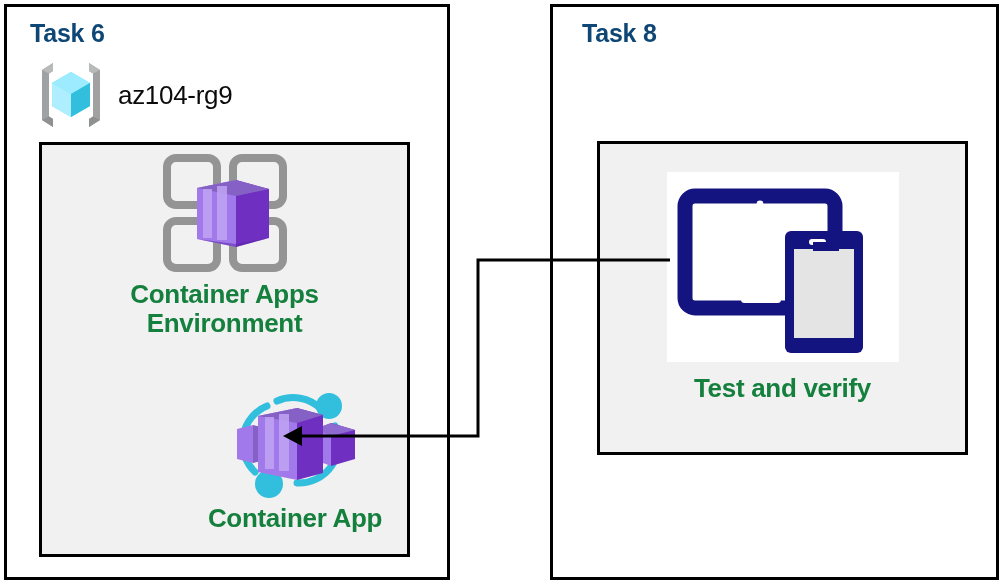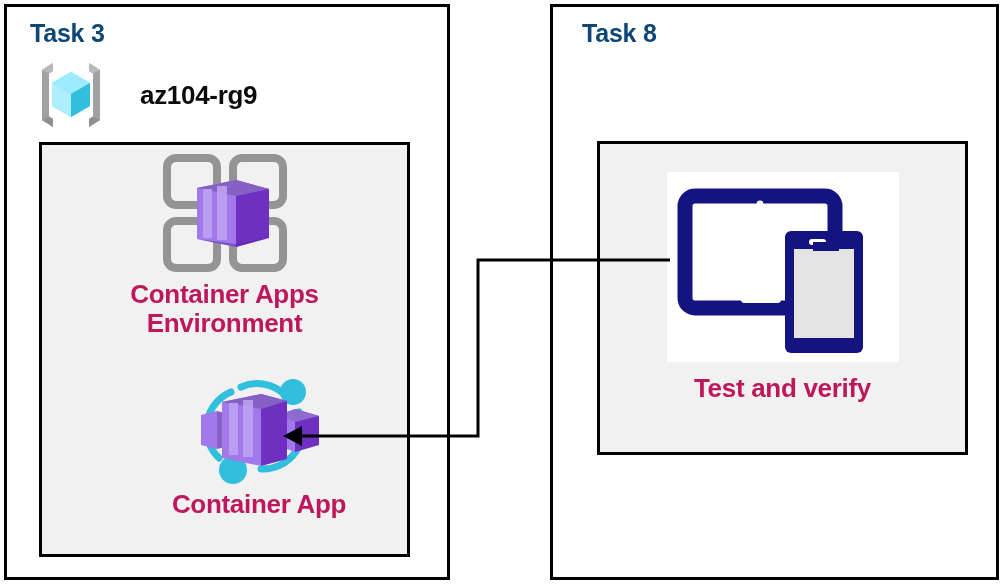--- a/index.html
+++ b/index.html
@@ -47,23 +47,23 @@
     position: absolute;
     left: 36px;
     top: 57px;
     height: 76px;
     display: flex;
     align-items: center;
   }
   #rg-icon { width: 70px; height: 72px; display: block; }
   #rg-label {
     font-size: 26px;
-    font-weight: bold;
+    font-weight: normal;
     color: #0b0b0b;
-    margin-left: 34px;
+    margin-left: 12px;
     white-space: nowrap;
     letter-spacing: -0.3px;
   }
 
   
   .inner-box {
     position: absolute;
     box-sizing: border-box;
     border: 3px solid #000000;
     background: #f1f1f1;
@@ -72,27 +72,27 @@
   #box-test { left: 597px; top: 141px; width: 371px; height: 314px; }
 
   
   .node {
     position: absolute;
     display: flex;
     flex-direction: column;
     align-items: center;
   }
   #node-cae  { left: 39px;  top: 152px; width: 371px; }
-  #node-ca   { left: 39px;  top: 370px; width: 440px; }
+  #node-ca   { left: 39px;  top: 384px; width: 440px; padding-left: 36px; }
   #node-test { left: 597px; top: 172px; width: 371px; }
 
   .node-caption {
     font-size: 26px;
     font-weight: bold;
-    color: #be185d;
+    color: #15803d;
     text-align: center;
     line-height: 1.13;
     letter-spacing: -0.3px;
     white-space: pre-line;
   }
   #cae-caption  { margin-top: 6px; }
   #ca-caption   { margin-top: 4px; }
   #test-caption { margin-top: 12px; }
 
   .icon-cae  { width: 128px; height: 122px; display: block; }
@@ -109,21 +109,21 @@
     overflow: visible;
   }
 </style>
 </head>
 <body>
 
 <div id="canvas">
 
   <div class="panel" id="panel-task1"></div>
 
-  <div class="panel-title" id="title-task1">Task 3</div>
+  <div class="panel-title" id="title-task1">Task 6</div>
 
   <div id="rg-row">
     <svg class="icon" id="rg-icon" viewBox="0 0 70 72">
 
       <path d="M17 4 L6 11 L6 61 L17 68 L17 60 L13 57.5 L13 14.5 L17 12 Z" fill="#a0a1a2"></path>
       <path d="M17 4 L6 11 L13 14.5 L17 12 Z" fill="#b8b9b9"></path>
       <path d="M6 61 L17 68 L17 60 L13 57.5 Z" fill="#8f9091"></path>
 
       <path d="M53 4 L64 11 L64 61 L53 68 L53 60 L57 57.5 L57 14.5 L53 12 Z" fill="#a0a1a2"></path>
       <path d="M53 4 L64 11 L57 14.5 L53 12 Z" fill="#b8b9b9"></path>

